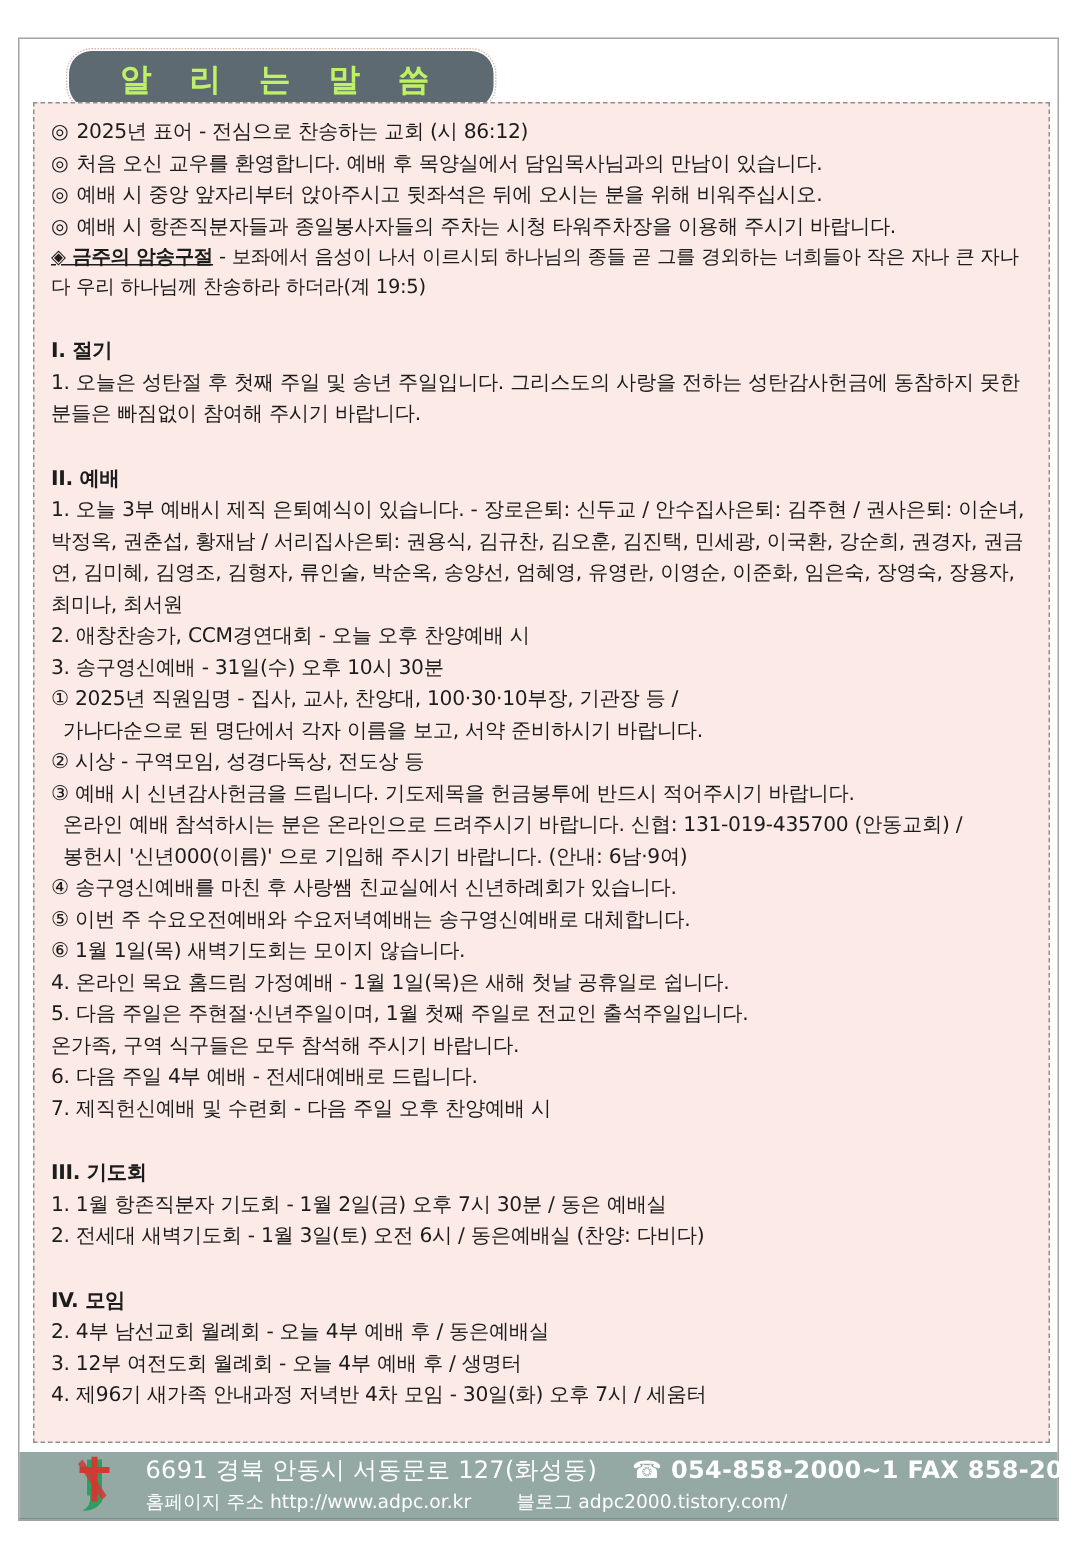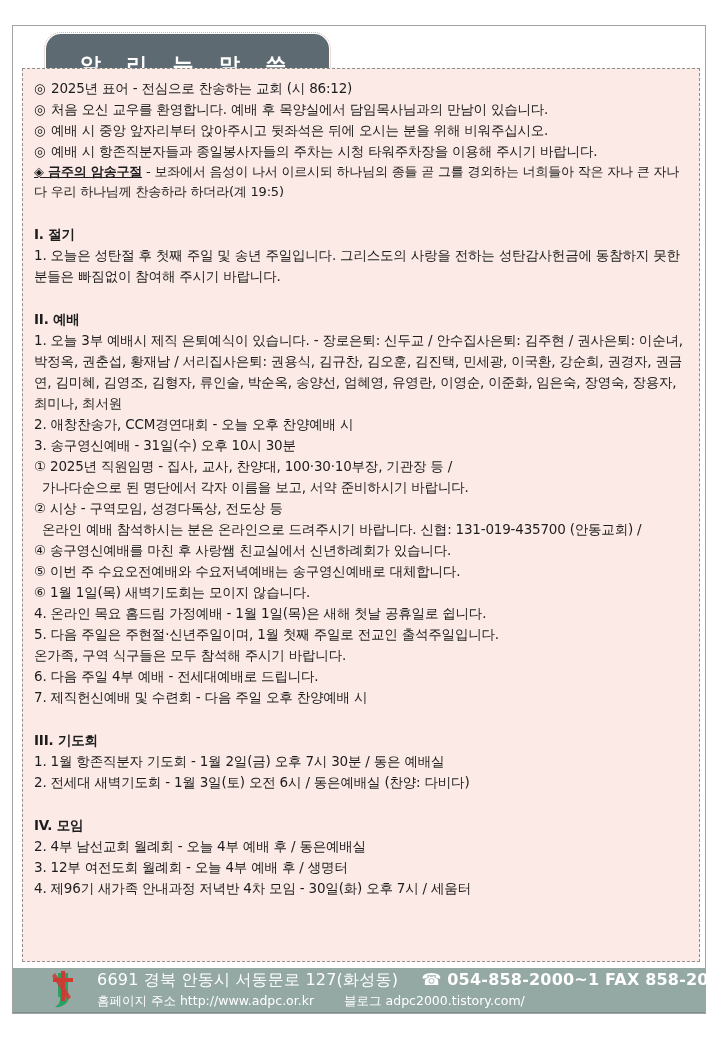--- a/index.html
+++ b/index.html
@@ -9,22 +9,22 @@
     color:#1c1c1c;-webkit-font-smoothing:none;
   }
   .page-frame{
     position:absolute;left:12px;top:25px;width:694px;height:989px;
     border:1px solid #a3a3a3;background:#ffffff;box-sizing:border-box;
   }
   .title-badge{
     position:absolute;left:46px;top:34px;height:30px;
     background:#5d6a72;border-radius:15px;
     outline:1px dotted #dcb4aa;outline-offset:1px;
-    color:#ffffff;font-weight:bold;font-size:21px;line-height:30px;
-    padding:16px 34px;letter-spacing:9px;white-space:nowrap;
+    color:#bef264;font-weight:bold;font-size:21px;line-height:30px;
+    padding:4px 34px;letter-spacing:9px;white-space:nowrap;
   }
   .content-box{
     position:absolute;left:22px;top:68px;width:678px;height:894px;
     box-sizing:border-box;background:#fbeae6;border:1px dashed #8f8f8f;
     padding:9px 11px 0 11px;
     font-size:13.5px;line-height:21px;letter-spacing:-0.2px;
   }
   .content-box p{margin:0;}
   .notice-row{display:flex;}
   .notice-bullet{width:17px;flex:0 0 17px;}
@@ -83,21 +83,23 @@
   </div>
 
   <div class="section">
     <p class="section-title">II. 예배</p>
     <p>1. 오늘 3부 예배시 제직 은퇴예식이 있습니다. - 장로은퇴: 신두교 / 안수집사은퇴: 김주현 / 권사은퇴: 이순녀, 박정옥, 권춘섭, 황재남 / 서리집사은퇴: 권용식, 김규찬, 김오훈, 김진택, 민세광, 이국환, 강순희, 권경자, 권금연, 김미혜, 김영조, 김형자, 류인술, 박순옥, 송양선, 엄혜영, 유영란, 이영순, 이준화, 임은숙, 장영숙, 장용자, 최미나, 최서원</p>
     <p>2. 애창찬송가, CCM경연대회 - 오늘 오후 찬양예배 시</p>
     <p>3. 송구영신예배 - 31일(수) 오후 10시 30분</p>
     <p>① 2025년 직원임명 - 집사, 교사, 찬양대, 100·30·10부장, 기관장 등 /</p>
     <p class="indent">가나다순으로 된 명단에서 각자 이름을 보고, 서약 준비하시기 바랍니다.</p>
     <p>② 시상 - 구역모임, 성경다독상, 전도상 등</p>
+    <p>③ 예배 시 신년감사헌금을 드립니다. 기도제목을 헌금봉투에 반드시 적어주시기 바랍니다.</p>
     <p class="indent">온라인 예배 참석하시는 분은 온라인으로 드려주시기 바랍니다. 신협: 131-019-435700 (안동교회) /</p>
+    <p class="indent">봉헌시 '신년000(이름)' 으로 기입해 주시기 바랍니다. (안내: 6남·9여)</p>
     <p>④ 송구영신예배를 마친 후 사랑쌤 친교실에서 신년하례회가 있습니다.</p>
     <p>⑤ 이번 주 수요오전예배와 수요저녁예배는 송구영신예배로 대체합니다.</p>
     <p>⑥ 1월 1일(목) 새벽기도회는 모이지 않습니다.</p>
     <p>4. 온라인 목요 홈드림 가정예배 - 1월 1일(목)은 새해 첫날 공휴일로 쉽니다.</p>
     <p>5. 다음 주일은 주현절·신년주일이며, 1월 첫째 주일로 전교인 출석주일입니다.</p>
     <p>온가족, 구역 식구들은 모두 참석해 주시기 바랍니다.</p>
     <p>6. 다음 주일 4부 예배 - 전세대예배로 드립니다.</p>
     <p>7. 제직헌신예배 및 수련회 - 다음 주일 오후 찬양예배 시</p>
   </div>
 

